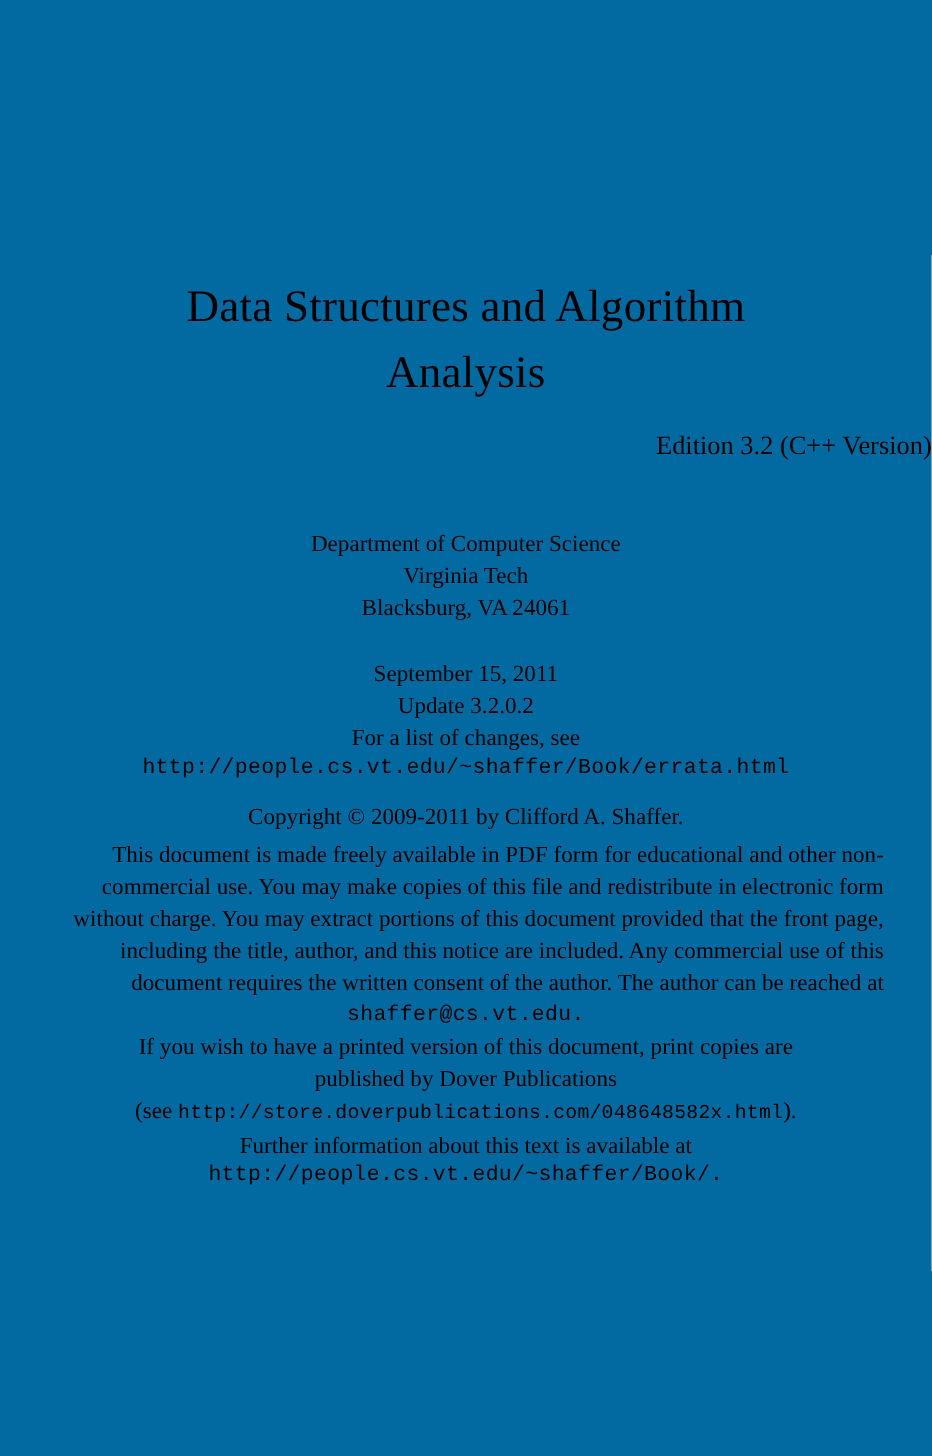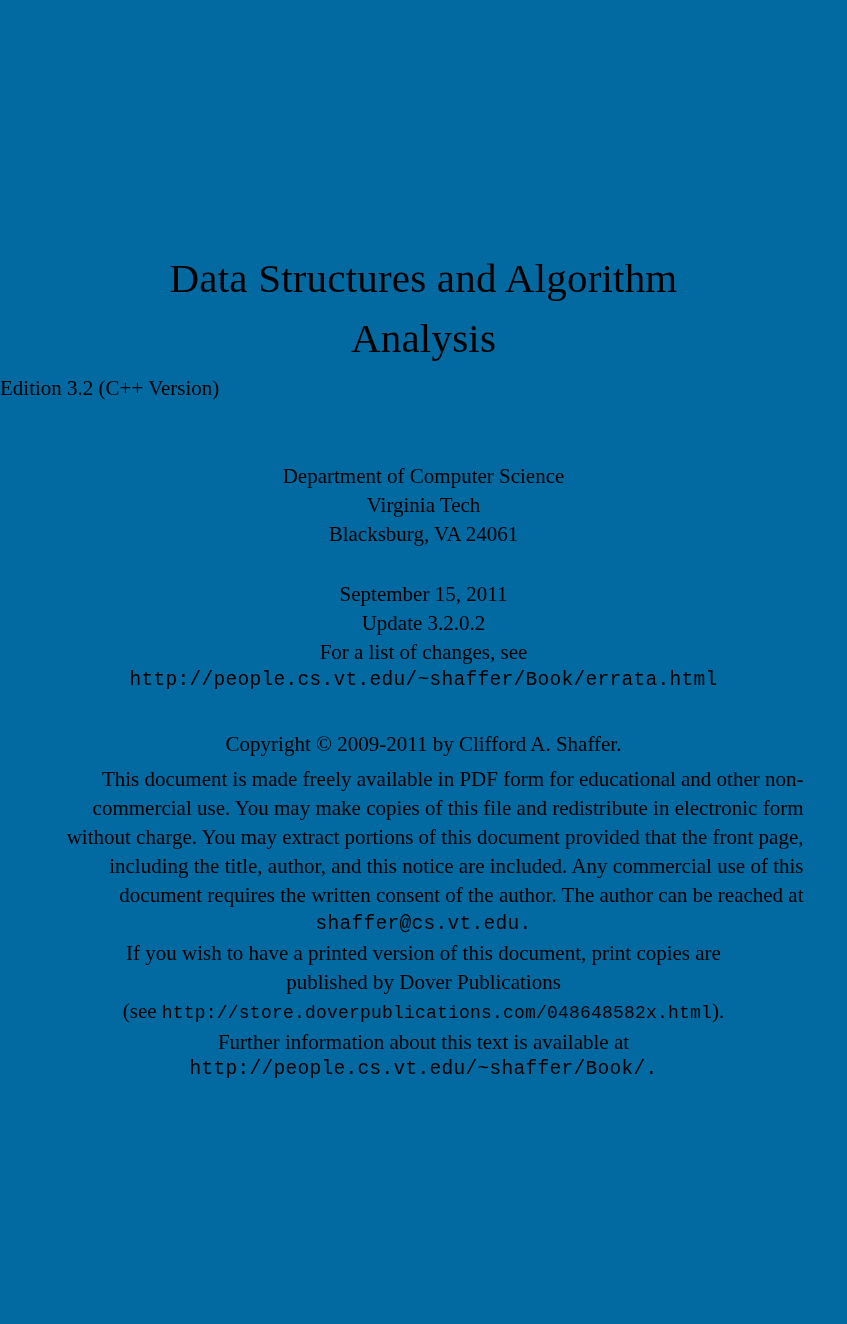--- a/index.html
+++ b/index.html
@@ -29,24 +29,24 @@
   .title-block {
     margin-top: 248px;
     text-align: center;
   }
   .title-line {
     font-size: 41px;
     line-height: 60px;
     letter-spacing: 0.2px;
   }
   .subtitle {
-    font-size: 21px;
+    font-size: 24px;
     line-height: 32px;
-    margin-top: 4px;
-    text-align: left;
+    margin-top: 22px;
+    text-align: right;
   }
   .author-block {
     margin-top: 58px;
     text-align: center;
   }
   .author-name {
     font-size: 26px;
     line-height: 34px;
   }
   .affil {
@@ -64,21 +64,21 @@
   .mono {
     font-family: "Liberation Mono", "DejaVu Sans Mono", monospace;
     font-size: 19.5px;
     letter-spacing: 0.3px;
   }
   .url-line {
     margin-top: 2px;
     text-align: center;
   }
   .copyright-block {
-    margin-top: 39px;
+    margin-top: 19px;
     text-align: center;
   }
   .copy-line {
     font-size: 21px;
     line-height: 29px;
   }
   .notice {
     width: 760px;
     margin: 6px auto 0 auto;
     font-size: 21px;

